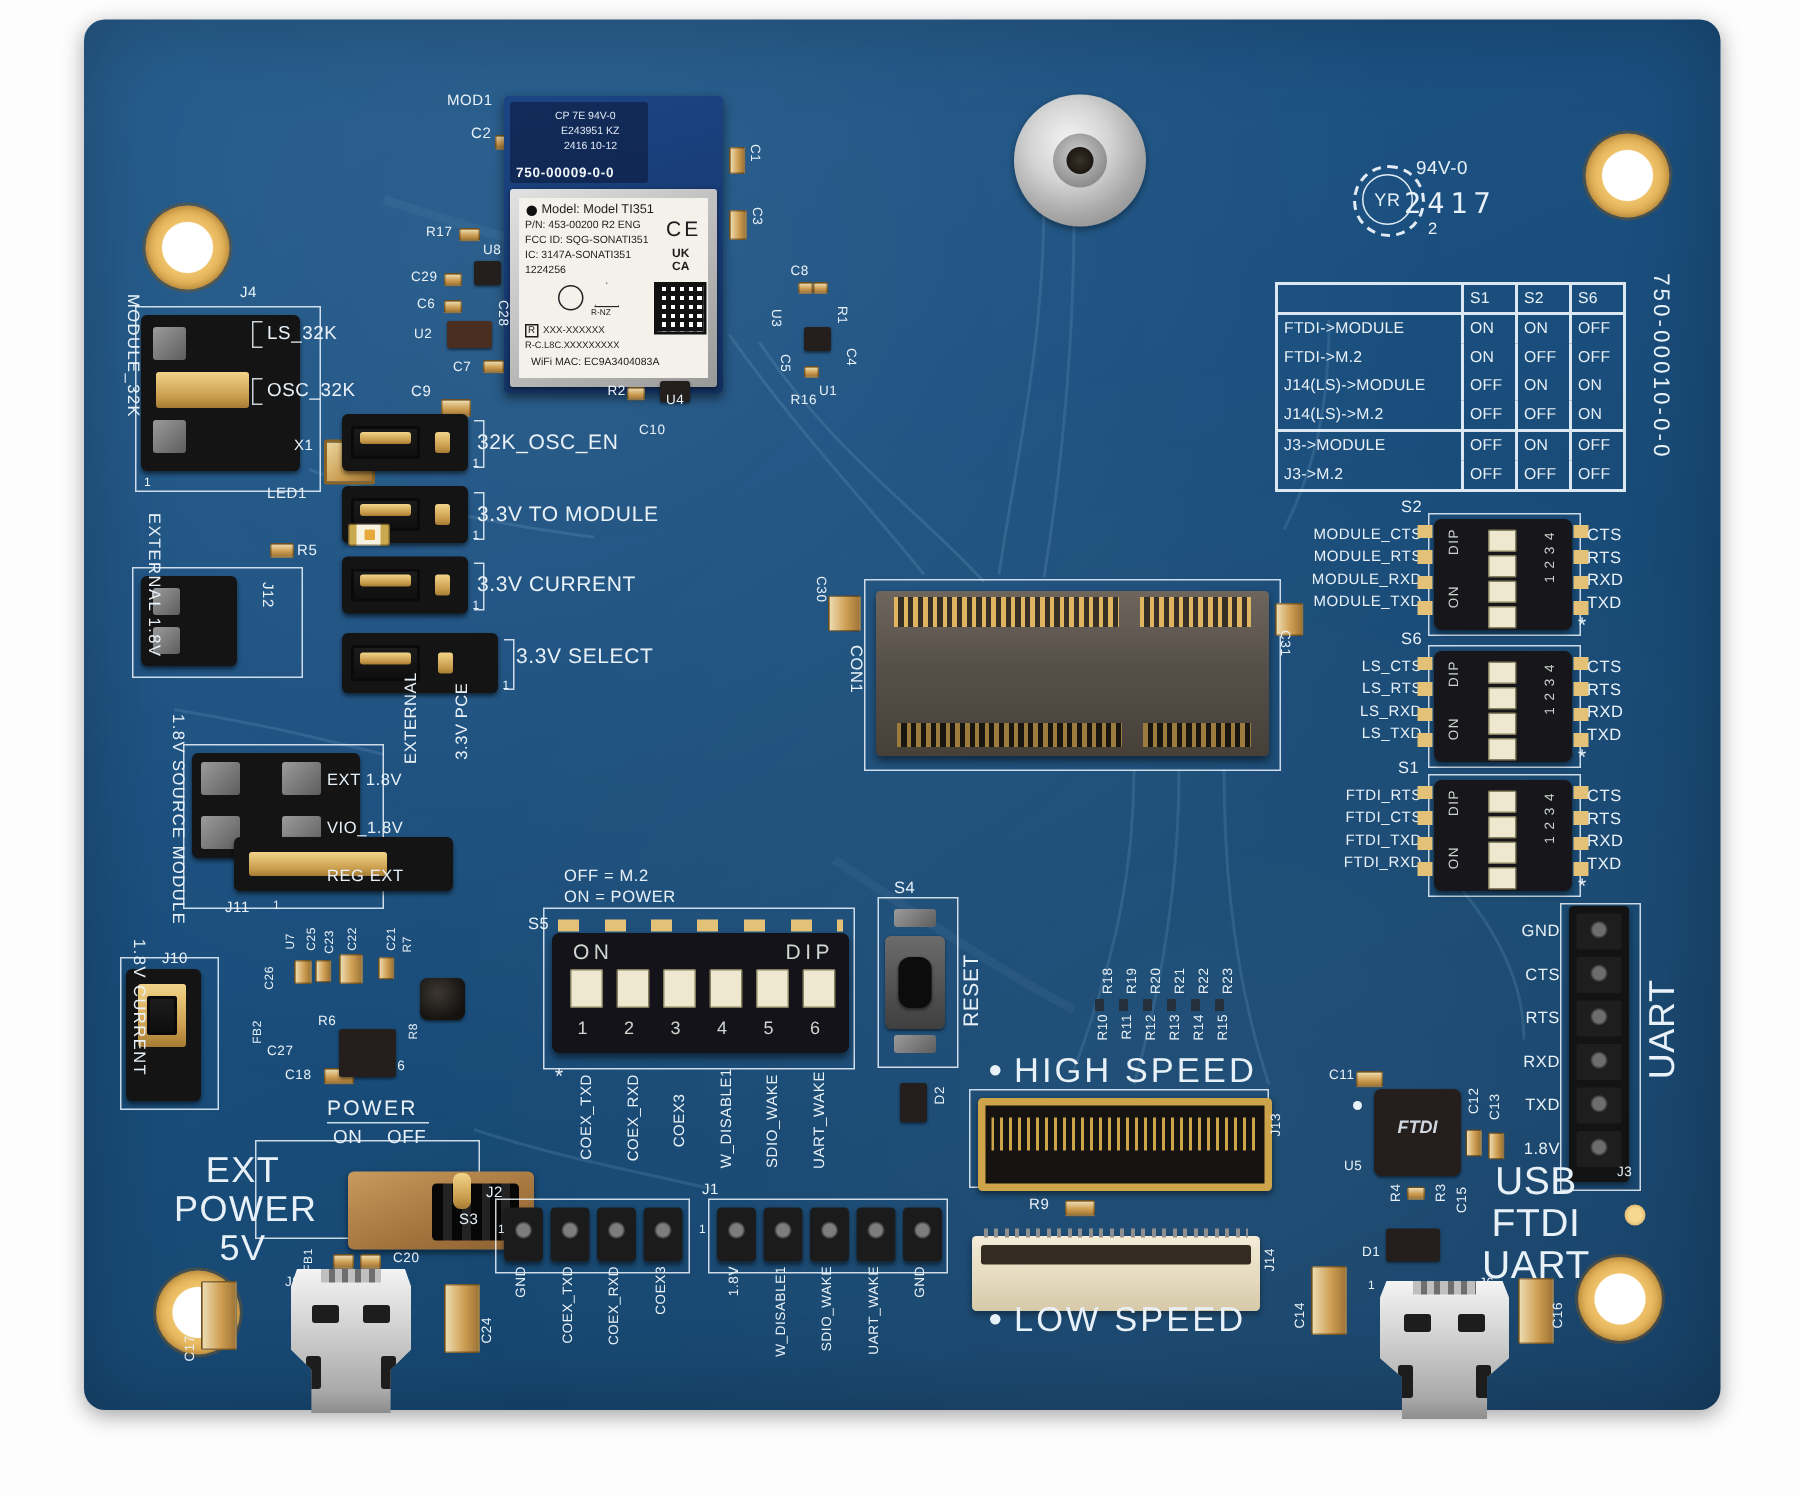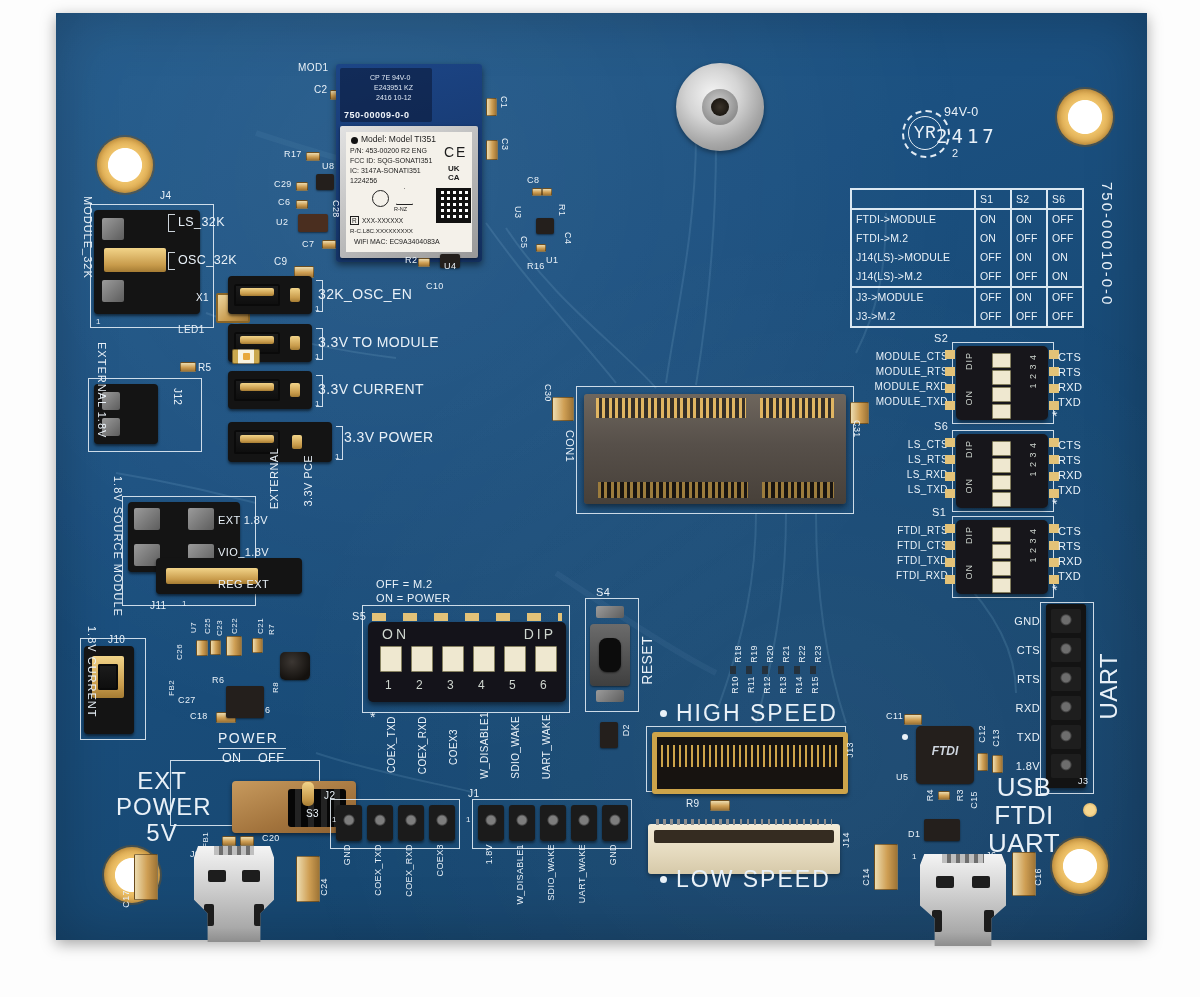--- a/index.html
+++ b/index.html
@@ -1,18 +1,18 @@
 <!DOCTYPE html>
 <html><head>
 <meta charset="utf-8">
 <style>
   html,body{margin:0;padding:0;background:#fff;}
   .scene{position:relative;width:1200px;height:997px;background:#fdfdfd;overflow:hidden;
          font-family:"Liberation Sans","DejaVu Sans",sans-serif;}
-  .board{position:absolute;left:56px;top:13px;width:1091px;height:927px;border-radius:0;
+  .board{position:absolute;left:56px;top:13px;width:1091px;height:927px;border-radius:14px;
          background:linear-gradient(155deg,#20598b 0%,#1b5080 35%,#174872 70%,#143f66 100%);
          box-shadow:0 4px 14px rgba(0,0,0,.35), inset 0 0 60px rgba(0,0,0,.25);}
   .glow{position:absolute;left:0;top:0;width:100%;height:100%;border-radius:8px;pointer-events:none;
         background:radial-gradient(ellipse at 30% 18%,rgba(255,255,255,.07),transparent 55%),
                    radial-gradient(ellipse at 70% 80%,rgba(255,255,255,.05),transparent 50%);}
   .lab{position:absolute;color:#e9f1f8;font-size:10px;letter-spacing:.4px;white-space:nowrap;line-height:1.1;}
   .s8{font-size:8px}.s9{font-size:9px}.s11{font-size:11px}.s12{font-size:12.5px}
   .s14{font-size:14px}.s23{font-size:23px;letter-spacing:2px}.s24{font-size:24px}
   .ra{text-align:right}
   .vdown{writing-mode:vertical-rl;}
@@ -102,21 +102,21 @@
   .rbox{position:absolute;border:1px solid #1c1c1c;font-size:6.5px;padding:0 1px;color:#1c1c1c;}
   .certc{position:absolute;width:15px;height:15px;border:1.2px solid #222;border-radius:50%;}
   .rtable{position:absolute;left:850px;top:188px;display:grid;grid-template-columns:122px 36px 36px 36px;
           border:2px solid rgba(236,245,252,.92);color:#e9f1f8;font-size:10.5px;letter-spacing:.2px;}
   .rtable>div{height:17px;line-height:17px;padding:1px 4px;border-left:2px solid rgba(236,245,252,.92);}
   .rtable>div.c0{border-left:none;}
   .rtable>div.hd{border-bottom:2px solid rgba(236,245,252,.92);height:16px;}
   .rtable>div.sep{border-top:2px solid rgba(236,245,252,.92);}
   .logo-outer{position:absolute;left:902px;top:110px;width:44px;height:44px;border:2.5px dashed #e3ecf4;border-radius:50%;}
   .logo-inner{position:absolute;left:4px;top:4px;width:32px;height:32px;border:1.5px solid #e3ecf4;border-radius:50%;
-              display:flex;align-items:center;justify-content:center;color:#e9f1f8;font-size:18px;letter-spacing:.5px;font-family:Liberation Mono, monospace;}
+              display:flex;align-items:center;justify-content:center;color:#e9f1f8;font-size:12px;letter-spacing:.5px;}
   .seg{font-family:"DejaVu Sans Mono","Liberation Mono",monospace;letter-spacing:4px;}
   svg.traces{position:absolute;left:0;top:0;pointer-events:none;}
 </style>
 </head>
 <body>
 
 <div class="scene">
 <div class="board">
 
   <svg class="traces" width="1091" height="927" viewBox="0 0 1091 927">
@@ -263,21 +263,21 @@
   <span class="lab s8" style="left:259px;top:387px">1</span>
   <span class="lab s14" style="left:262px;top:369px">3.3V CURRENT</span>
 
   <div class="jblock" style="left:172px;top:409px;width:104px;height:40px">
     <div class="shunt" style="left:6px;top:8px;width:46px;height:24px"></div>
     <div class="shunt-gold" style="left:12px;top:13px;width:34px;height:8px"></div>
     <div class="shunt-gold" style="left:64px;top:13px;width:10px;height:14px"></div>
   </div>
   <div class="bracket" style="left:280px;top:413px;height:32px;border-left:none;border-right:1.5px solid rgba(236,245,252,.85)"></div>
   <span class="lab s8" style="left:279px;top:440px">1</span>
-  <span class="lab s14" style="left:288px;top:417px">3.3V POWER</span>
+  <span class="lab s14" style="left:288px;top:417px">3.3V SELECT</span>
   <span class="lab vup s11" style="left:212px;top:435px">EXTERNAL</span>
   <span class="lab vup s11" style="left:246px;top:442px">3.3V PCE</span>
 
   <span class="lab" style="left:122px;top:311px">LED1</span>
   <div class="led">
         <div class="led-die"></div>
       </div>
   <div class="cap" style="left:124px;top:349px;width:14px;height:8px"></div>
   <span class="lab" style="left:142px;top:349px">R5</span>
 

